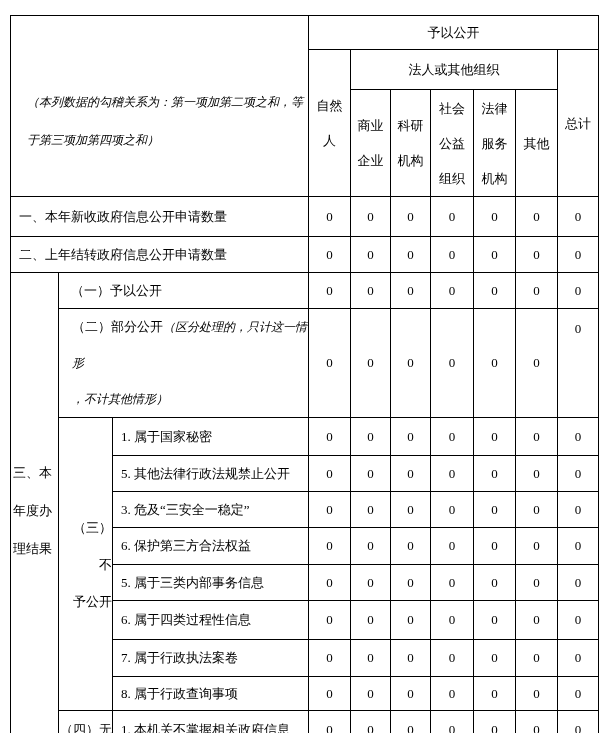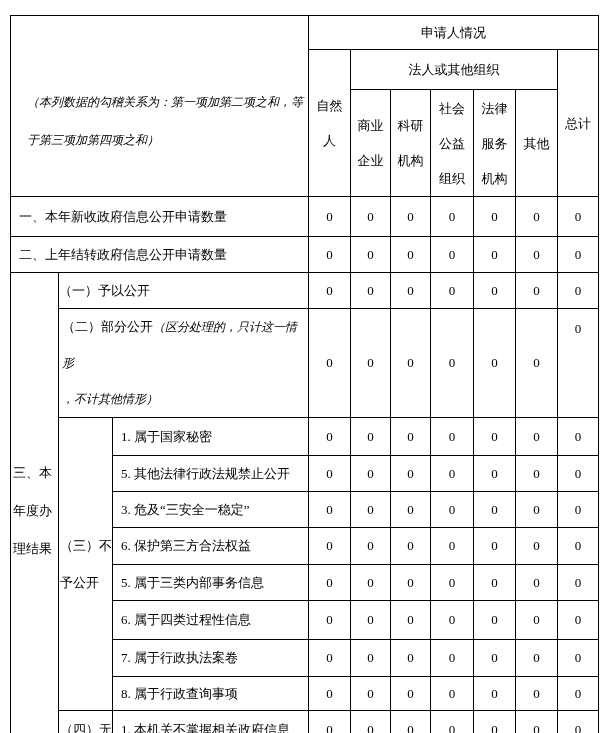--- a/index.html
+++ b/index.html
@@ -23,23 +23,23 @@
   
   .note{
     font-style:italic;font-size:12px;line-height:38px;
     text-align:left;vertical-align:middle;
     padding:30px 3px 0 16px;
   }
   
   .hl{line-height:35px;}
   
   .vcol{line-height:38px;text-align:left;padding-left:2px;}
-  .vcol2{line-height:37px;text-align:left;padding-left:1px;}
-  
-  .partial{line-height:36px;text-align:left;padding-left:3px;}
+  .vcol2{line-height:37px;text-align:right;padding-left:10px;}
+  
+  .partial{line-height:36px;text-align:left;padding-left:13px;}
   .noteinline{font-style:italic;font-size:12px;}
   
   .num{font-family:"Liberation Serif", serif;font-size:13px;}
   
   .vtop{vertical-align:top;padding-top:12px;}
   
   .nb{border-bottom:none;}
 </style>
 </head>
 <body>
@@ -55,21 +55,21 @@
         <col style="width:40px">
       <col style="width:43px">
         <col style="width:42px">
         <col style="width:42px">
       <col style="width:41px">
     </colgroup>
 
     <tbody>
         <tr style="height:34px">
       <td class="note" rowspan="3" colspan="3">（本列数据的勾稽关系为：第一项加第二项之和，等<br>于第三项加第四项之和）</td>
-      <td colspan="7">申请人情况</td>
+      <td colspan="7">予以公开</td>
     </tr>
 
     <tr style="height:40px">
       <td class="hl" rowspan="2">自然<br>人</td>
       <td colspan="5">法人或其他组织</td>
       <td class="hl" rowspan="2">总计</td>
     </tr>
 
     <tr style="height:107px">
       <td class="hl">商业<br>企业</td>
@@ -96,21 +96,21 @@
           <td class="num">0</td>
           <td class="num">0</td>
           <td class="num">0</td>
           <td class="num">0</td>
           <td class="num">0</td>
           <td class="num">0</td>
         </tr>
 
     <tr style="height:36px">
       <td class="vcol nb" rowspan="11">三、本年度办理结果</td>
-      <td class="lbl" colspan="2" style="padding-left:0">（一）予以公开</td>
+      <td class="lbl" colspan="2" style="padding-left:12px">（一）予以公开</td>
     <td class="num">0</td>
           <td class="num">0</td>
           <td class="num">0</td>
           <td class="num">0</td>
           <td class="num">0</td>
           <td class="num">0</td>
           <td class="num">0</td>
         </tr>
 
     <tr style="height:77px">

